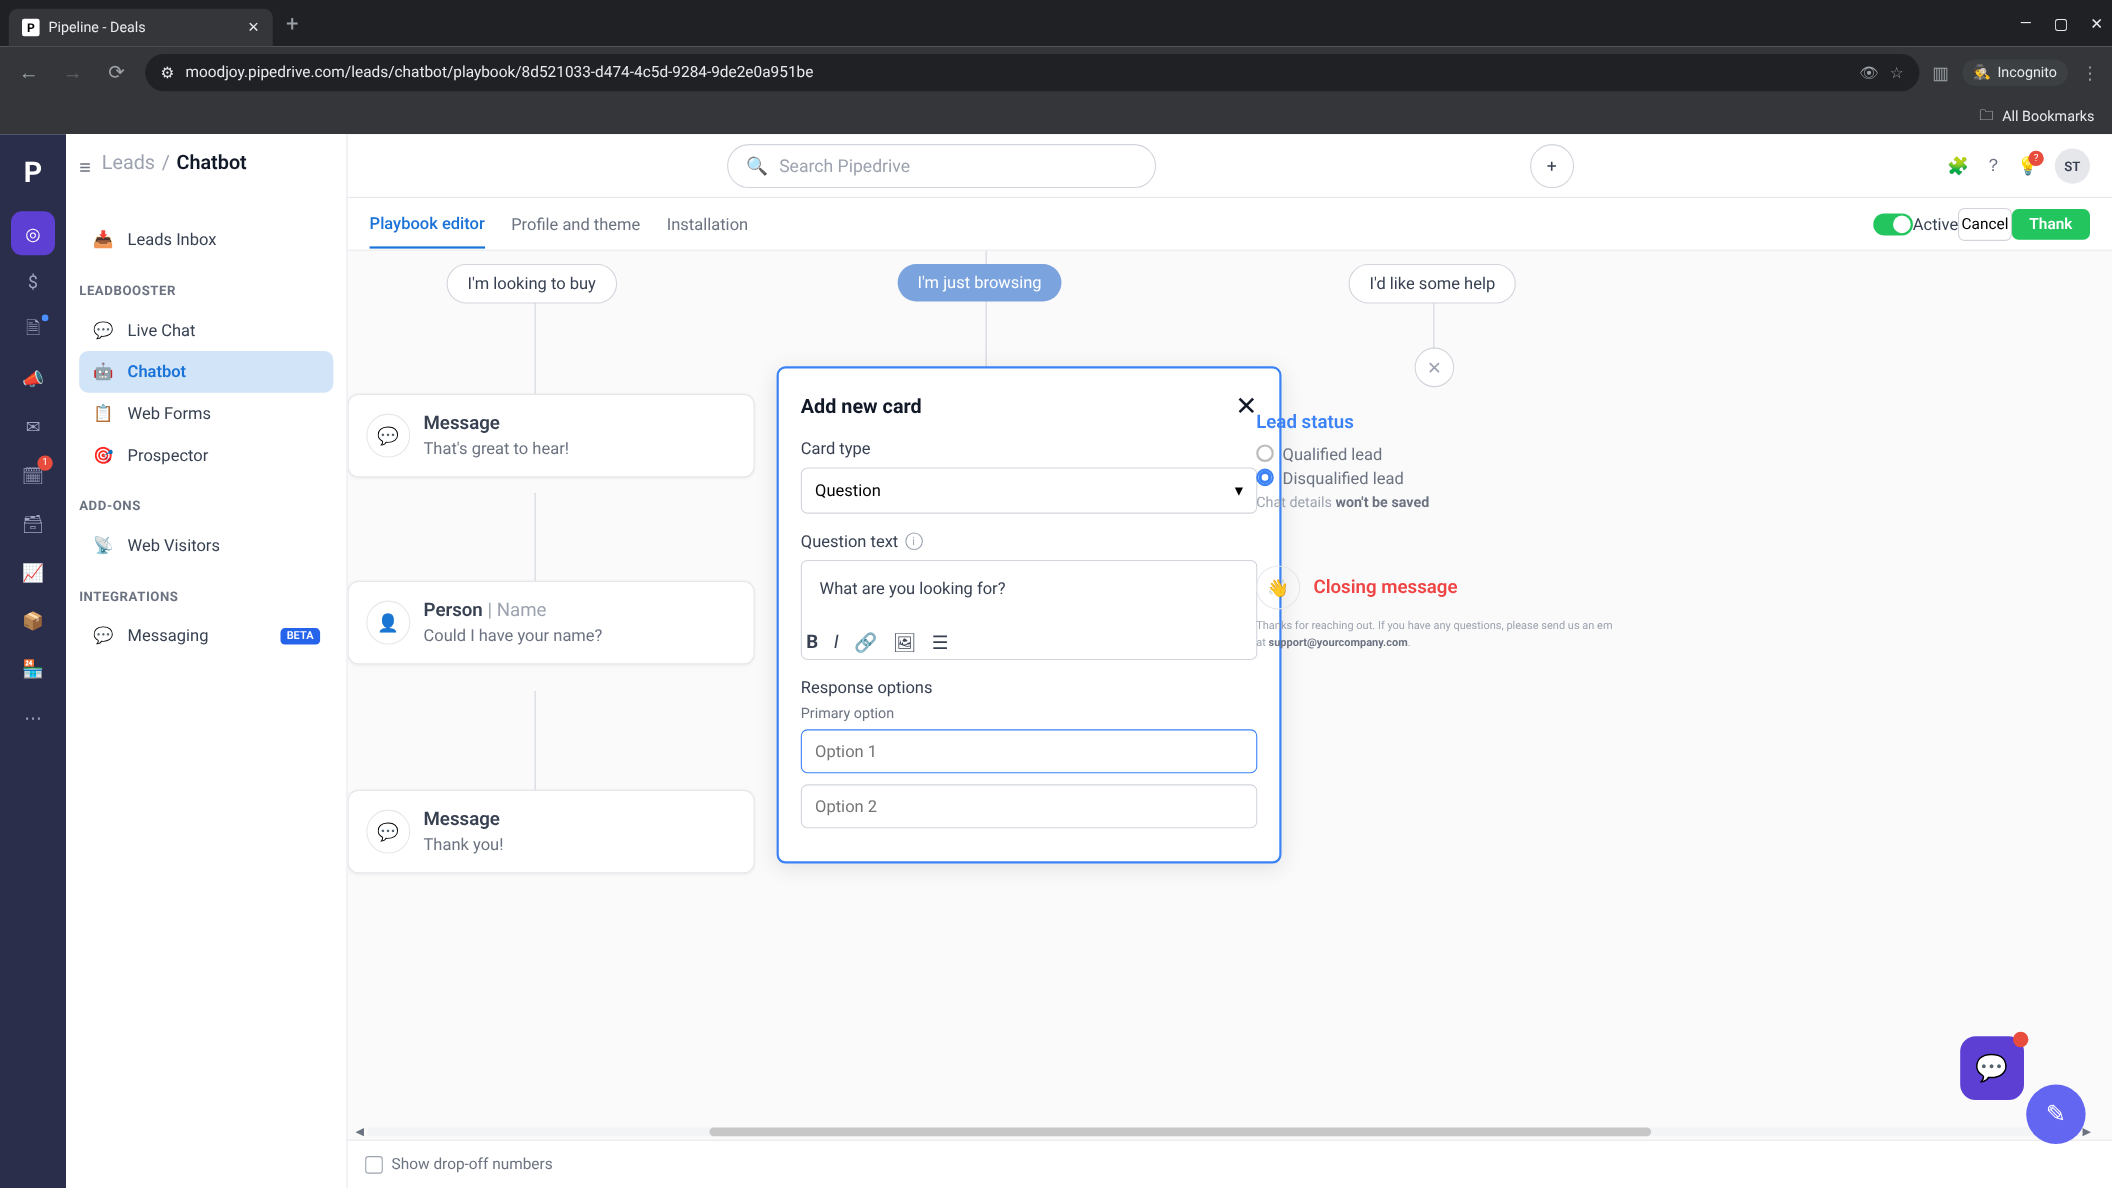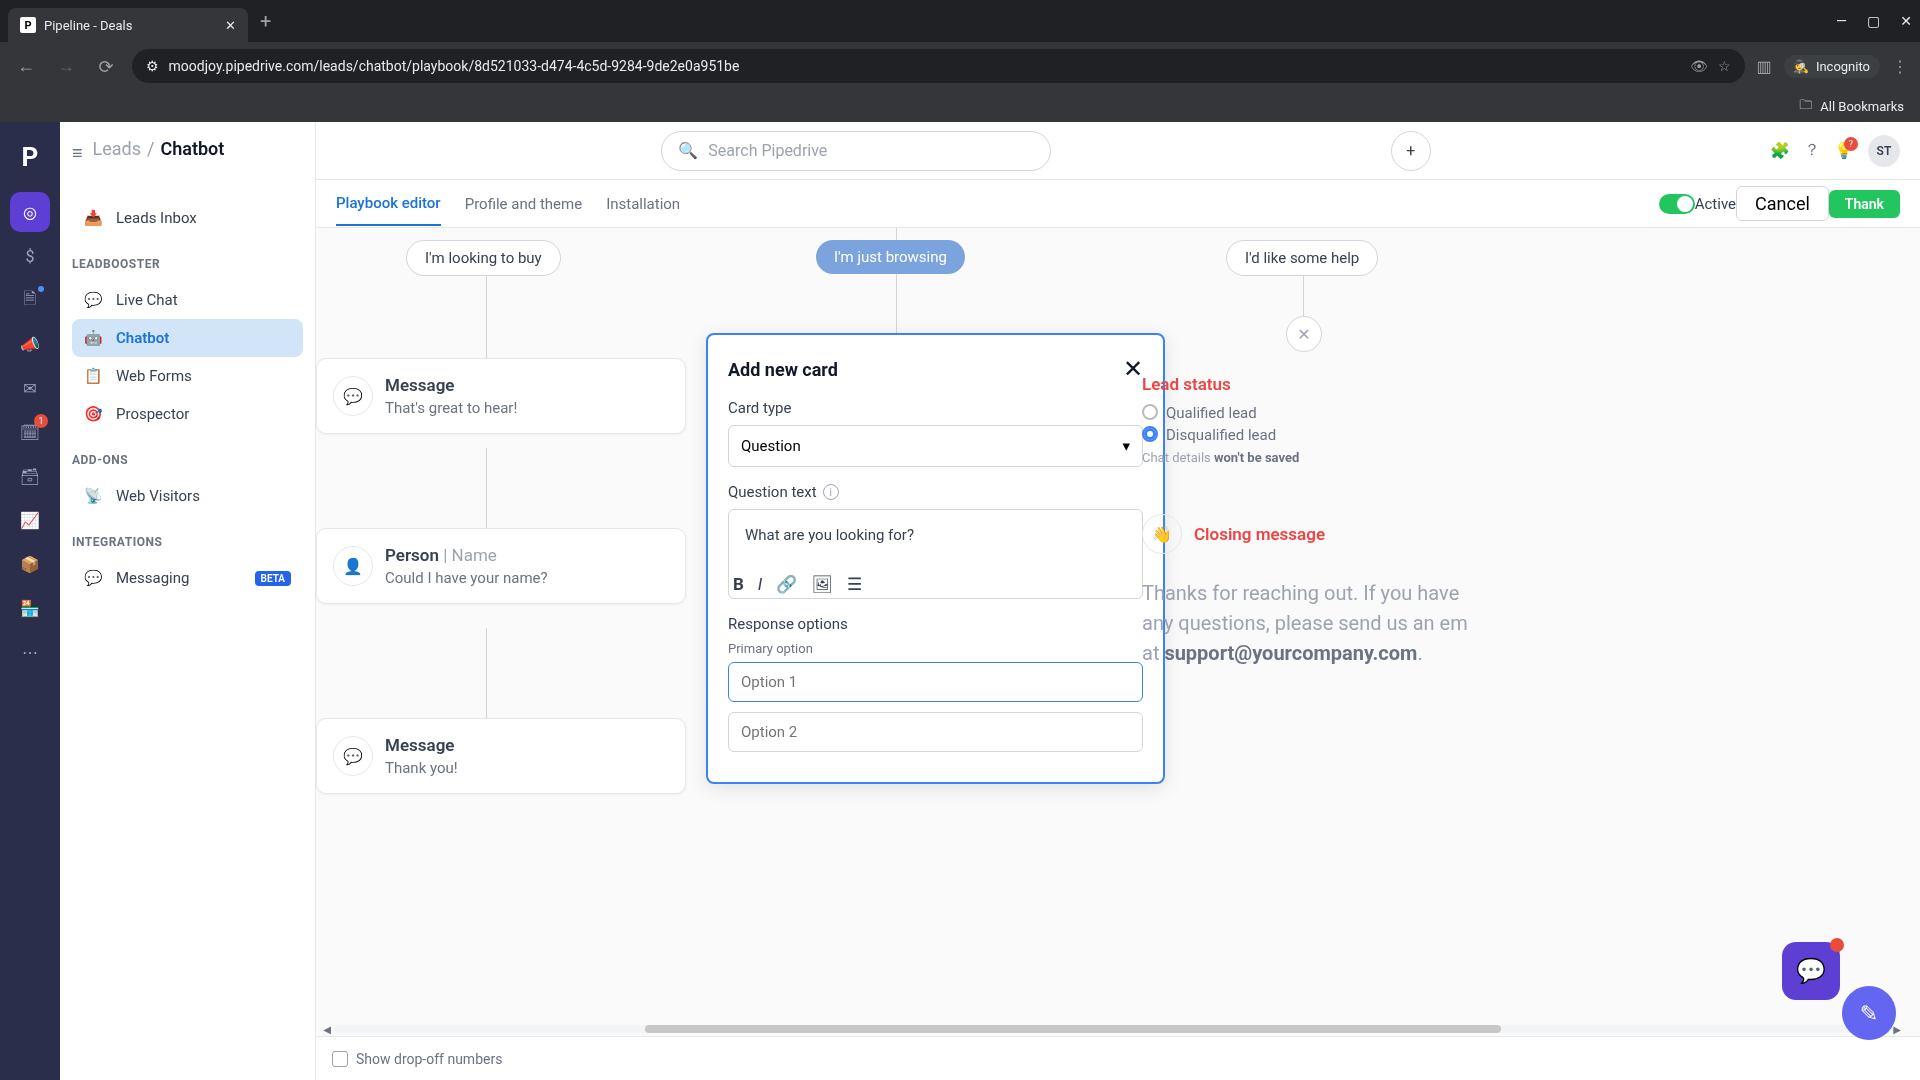--- a/index.html
+++ b/index.html
@@ -48,42 +48,42 @@
 .bulb { color: #f59e0b; position: relative; }
 .bulb-badge { position: absolute; top: -4px; right: -4px; background: #e74c3c; color: #fff; font-size: 9px; border-radius: 50%; width: 14px; height: 14px; display: flex; align-items: center; justify-content: center; }
 .avatar { width: 32px; height: 32px; border-radius: 50%; background: #e5e7eb; display: flex; align-items: center; justify-content: center; font-size: 12px; font-weight: 600; color: #374151; }
 
 .subnav { height: 48px; display: flex; align-items: center; padding: 0 20px; gap: 24px; border-bottom: 1px solid #e5e7eb; }
 .subnav-tab { font-size: 15px; color: #6b7280; cursor: pointer; padding: 12px 0; }
 .subnav-tab.active { color: #1a73d7; border-bottom: 2px solid #1a73d7; font-weight: 500; }
 .subnav-right { margin-left: auto; display: flex; align-items: center; }
 .toggle { width: 36px; height: 20px; background: #22c55e; border-radius: 10px; position: relative; cursor: pointer; }
 .toggle::after { content: ''; width: 16px; height: 16px; background: #fff; border-radius: 50%; position: absolute; top: 2px; right: 2px; }
-.btn-cancel { padding: 6px 18px; border: 1px solid #d1d5db; border-radius: 6px; background: #fff; font-size: 18px; cursor: pointer; }
+.btn-cancel { padding: 6px 2px; border: 1px solid #d1d5db; border-radius: 6px; background: #fff; font-size: 14px; cursor: pointer; }
 .btn-save { padding: 6px 16px; border: none; border-radius: 6px; background: #22c55e; color: #fff; font-size: 14px; font-weight: 600; cursor: pointer; }
 
 .canvas { flex: 1; position: relative; overflow: hidden; background: #fafafa; }
 .canvas-inner { position: absolute; width: 2000px; height: 800px; }
 
 .chip { position: absolute; padding: 8px 18px; border-radius: 20px; font-size: 15px; border: 1px solid #d1d5db; background: #fff; color: #374151; }
 .chip.primary { background: #7ba3dd; color: #fff; border: none; }
 .close-circle { position: absolute; width: 36px; height: 36px; border: 1px solid #d1d5db; border-radius: 50%; display: flex; align-items: center; justify-content: center; color: #9ca3af; background: #fff; cursor: pointer; }
 
 .card { position: absolute; background: #fff; border: 1px solid #e5e7eb; border-radius: 10px; padding: 16px; box-shadow: 0 1px 3px rgba(0,0,0,0.05); }
 .card .hd { display: flex; align-items: center; gap: 12px; }
 .card-ic { width: 40px; height: 40px; border: 1px solid #e5e7eb; border-radius: 50%; display: flex; align-items: center; justify-content: center; color: #9ca3af; }
 .card-title { font-size: 17px; font-weight: 600; color: #374151; }
 .card-sub { font-size: 15px; color: #6b7280; margin-top: 4px; }
-.lead-title { font-size: 17px; font-weight: 600; color: #ef4444; margin-bottom: 10px; }
+.lead-title { font-size: 17px; font-weight: 600; color: #3b82f6; margin-bottom: 10px; }
 .radio-row { display: flex; align-items: flex-start; gap: 8px; font-size: 15px; color: #6b7280; margin: 4px 0; }
 .radio { width: 16px; height: 16px; border: 2px solid #bbb; border-radius: 50%; }
 .radio.sel { border-color: #3b82f6; box-shadow: inset 0 0 0 3px #3b82f6; }
 .hint { font-size: 13px; color: #9ca3af; margin-top: 6px; }
 .hint b { color: #6b7280; }
-.closing-text { font-size: 20px; color: #9ca3af; margin-top: 24px; line-height: 1.5; }
+.closing-text { font-size: 10px; color: #9ca3af; margin-top: 8px; line-height: 1.5; }
 .closing-text b { color: #6b7280; }
 
 .modal { position: absolute; background: #fff; border: 2px solid #3b82f6; border-radius: 8px; padding: 20px; width: 459px; box-shadow: 0 4px 20px rgba(0,0,0,0.1); }
 .modal-hd { display: flex; justify-content: space-between; align-items: center; margin-bottom: 16px; }
 .modal-title { font-size: 18px; font-weight: 700; color: #111827; }
 .modal-close { font-size: 24px; cursor: pointer; color: #111827; }
 .label { font-size: 15px; color: #374151; margin-bottom: 8px; display: flex; align-items: center; gap: 6px; }
 .select { width: 100%; height: 42px; border: 1px solid #d1d5db; border-radius: 6px; padding: 0 12px; font-size: 15px; display: flex; align-items: center; justify-content: space-between; cursor: pointer; margin-bottom: 16px; }
 .textbox { width: 100%; border: 1px solid #d1d5db; border-radius: 6px; padding: 12px; font-size: 15px; color: #374151; }
 .toolbar { display: flex; gap: 14px; margin-top: 10px; padding-top: 8px; color: #374151; font-size: 17px; }

